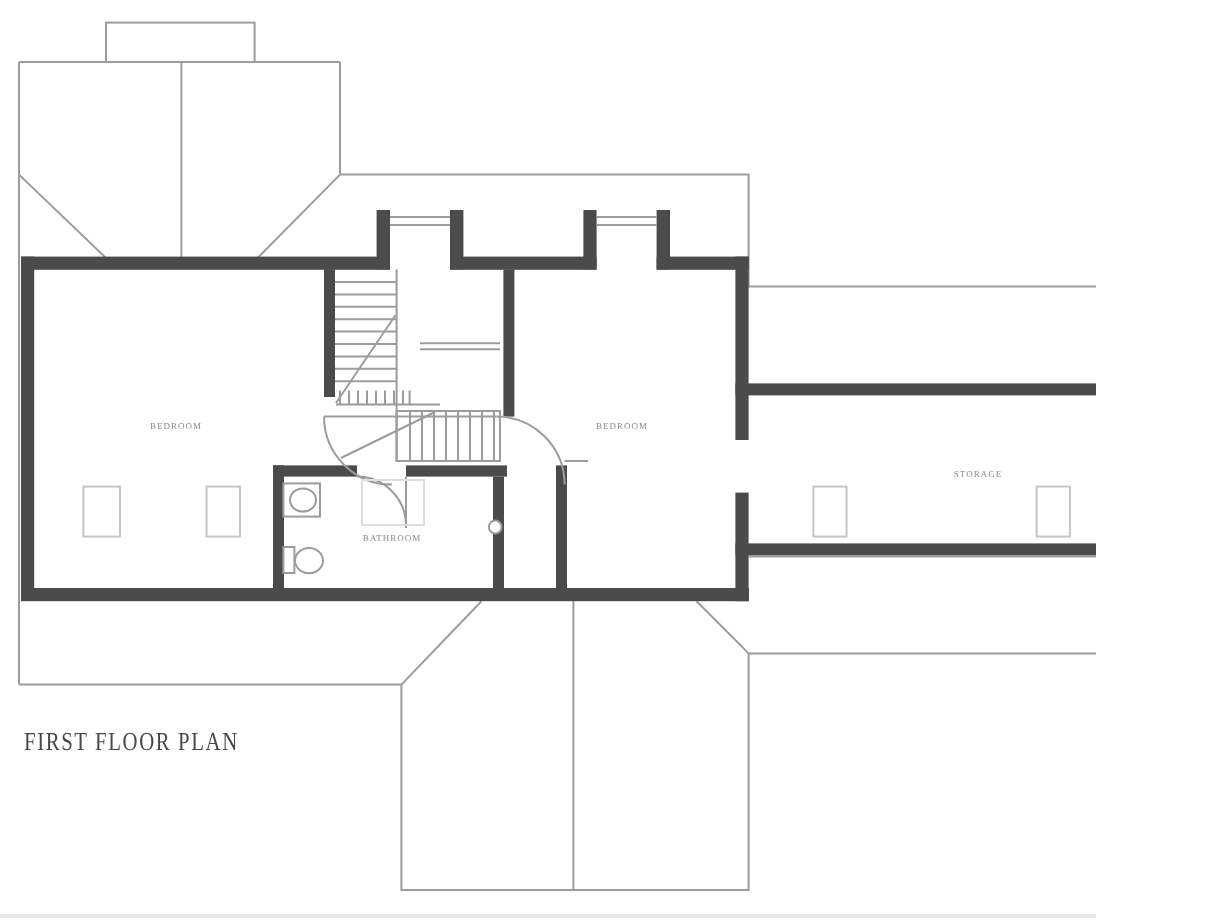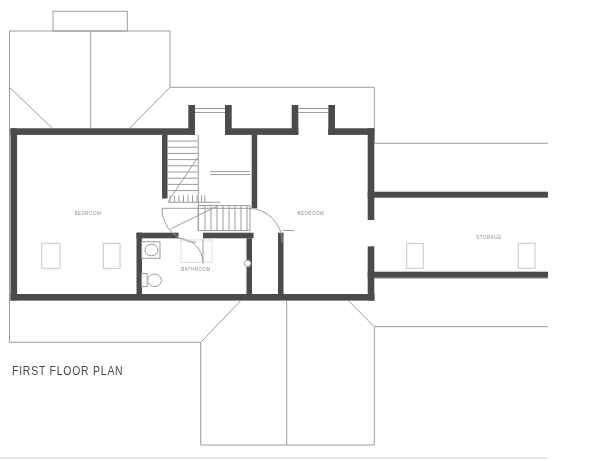--- a/index.html
+++ b/index.html
@@ -1,21 +1,21 @@
 <!DOCTYPE html>
 <html style="--wall: #4b4b4b; --line: #9c9c9c; --line-soft: #b5b5b5; --sky: #c6c6c6; --label: #8d8d8d; --title: #474747; --paper: #ffffff; --edge: #e6e6e6;"><head>
 <meta charset="utf-8">
 <style>
   :root{
     --wall:#4b4b4b; --line:#9c9c9c; --line-soft:#b5b5b5; --sky:#c6c6c6;
     --label:#8d8d8d; --title:#474747; --paper:#ffffff; --edge:#e6e6e6;
   }
   html,body{margin:0;padding:0;background:#fff;}
   #plan{position:relative;width:548px;height:461px;background:var(--paper);
-        font-family:Liberation Sans, sans-serif;overflow:hidden;}
+        font-family:Liberation Serif, serif;overflow:hidden;}
   #plan svg{position:absolute;left:0;top:0;}
   .wall{fill:var(--wall);stroke:none;}
   .tl{stroke:var(--line);stroke-width:1;fill:none;}
   .sky{stroke:var(--sky);stroke-width:1;fill:#fff;}
   .fix{stroke:var(--line);stroke-width:1;fill:#fff;}
   .faint{stroke:#dedede;stroke-width:1;fill:none;}
   .room-label{position:absolute;font-size:9px;letter-spacing:1px;color:var(--label);
       white-space:nowrap;transform:translate(-50%,-50%) scale(0.5);}
   .plan-title{position:absolute;left:12px;top:363px;font-size:13px;letter-spacing:1px;
       color:var(--title);white-space:nowrap;transform:scale(0.8,1);transform-origin:left top;}

